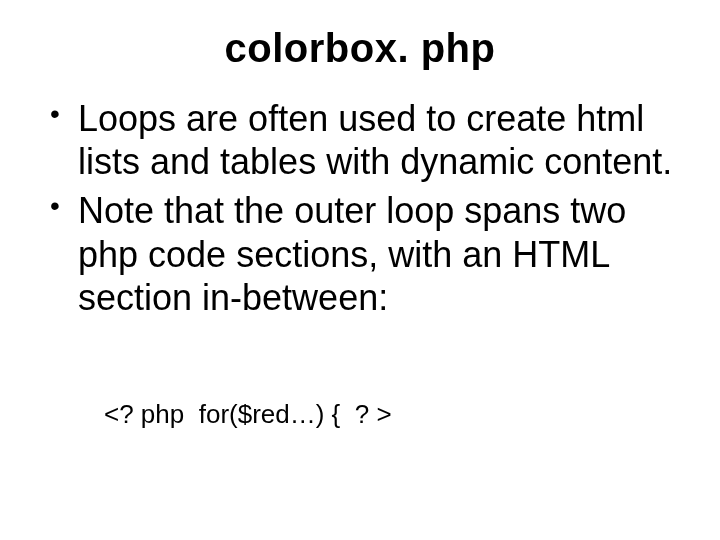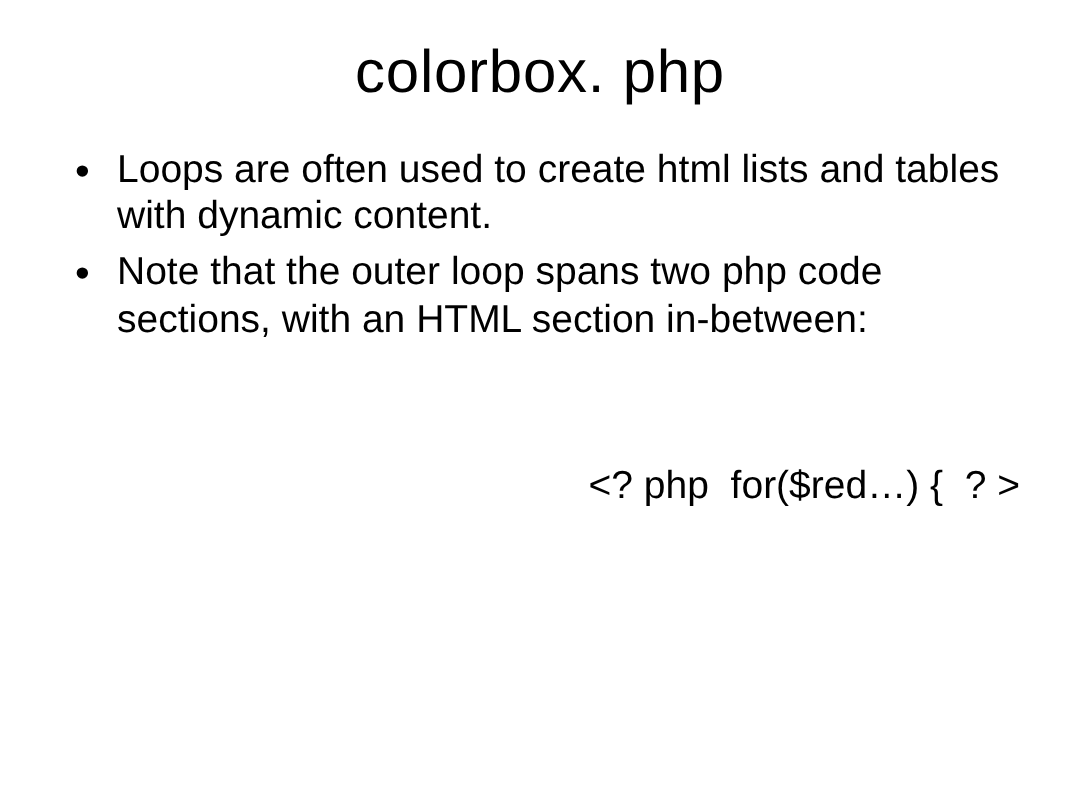--- a/index.html
+++ b/index.html
@@ -13,32 +13,32 @@
   }
   .slide {
     box-sizing: border-box;
     width: 720px;
     height: 540px;
     padding: 20px 40px 40px 40px;
   }
   .title {
     text-align: center;
     font-size: 40px;
-    font-weight: normal;
+    font-weight: bold;
     margin: 6px 0 26px 0;
     letter-spacing: 0.5px;
   }
   ul.bullets {
     list-style: none;
     margin: 0;
     padding: 0 0 0 10px;
   }
   ul.bullets > li {
     position: relative;
-    font-size: 26px;
+    font-size: 36px;
     line-height: 1.2;
     padding-left: 28px;
     margin: 0 0 6px 0;
   }
   ul.bullets > li::before {
     content: "•";
     position: absolute;
     left: 0;
     top: 0;
     font-size: 28px;
@@ -46,21 +46,20 @@
   }
   .code-block {
     margin: 14px 0 0 64px;
     font-size: 26px;
     line-height: 1.25;
     font-family: Arial, Helvetica, sans-serif;
     white-space: pre;
   }
   .code-line {
     display: block;
-    text-align: right;
   }
 </style>
 </head>
 <body>
 
 <div class="slide">
   <h1 class="title">colorbox. php</h1>
 
   <ul class="bullets">
     <li>Loops are often used to create html lists and tables with dynamic content.</li>

